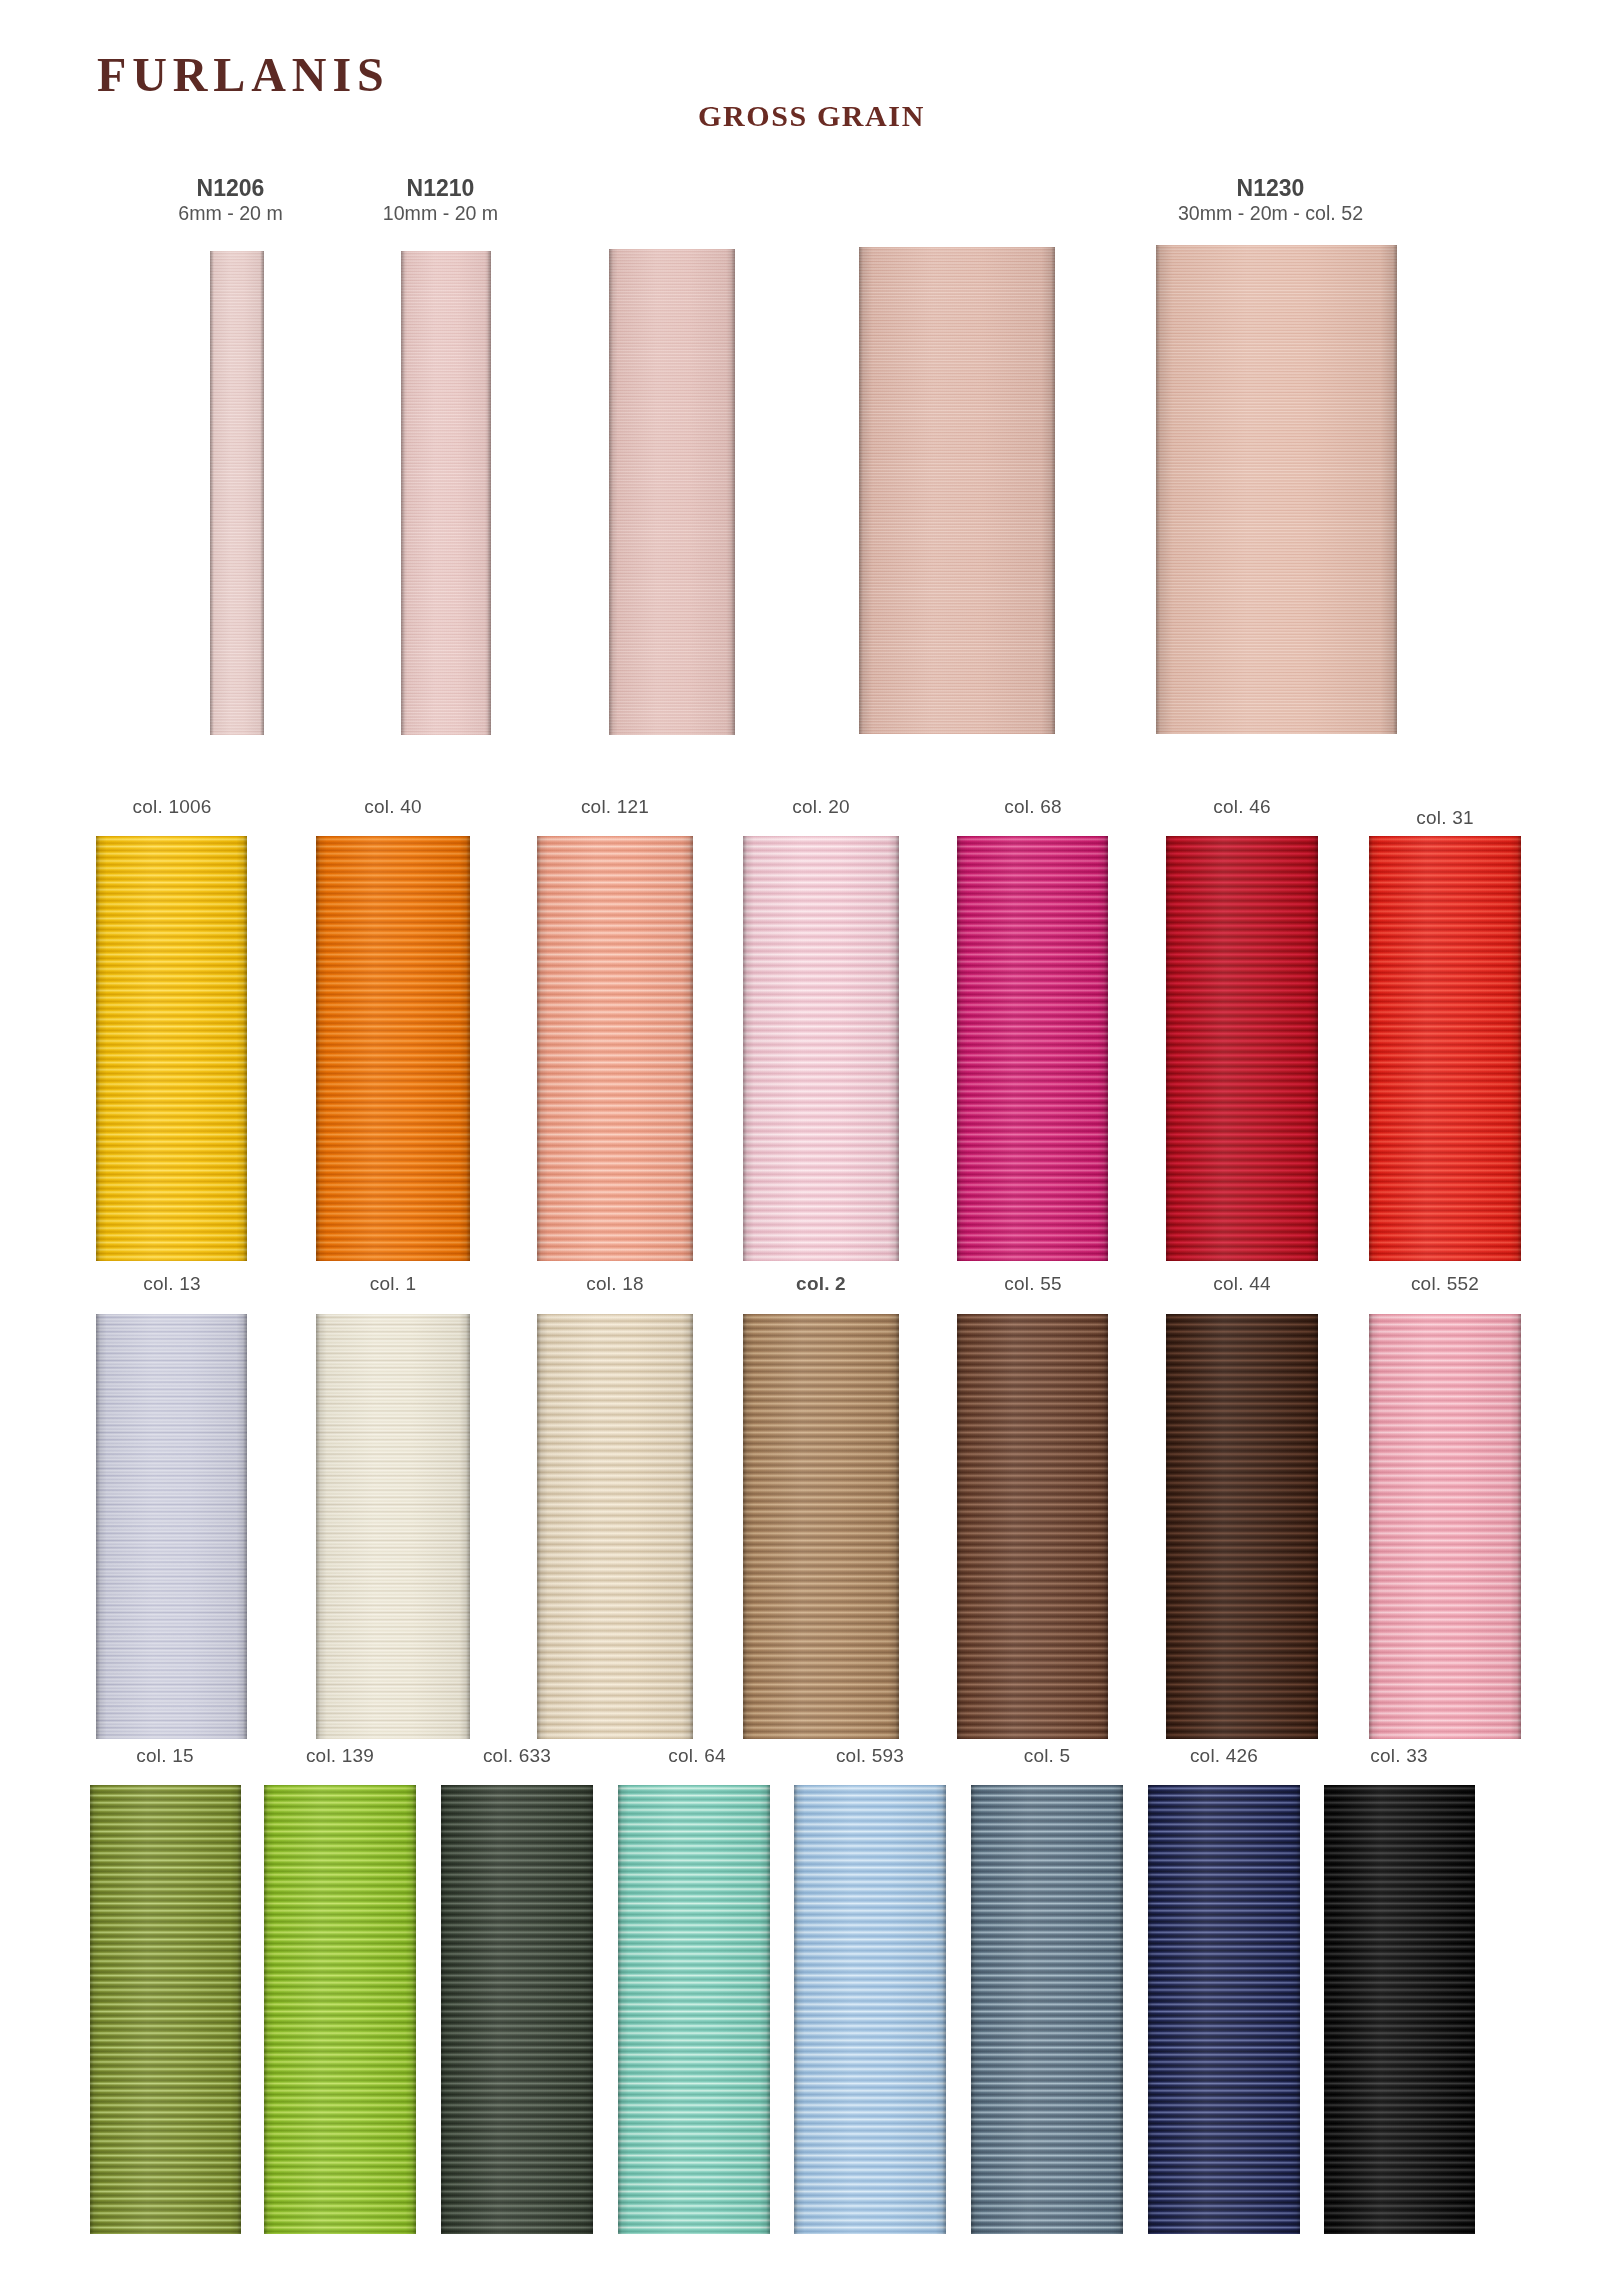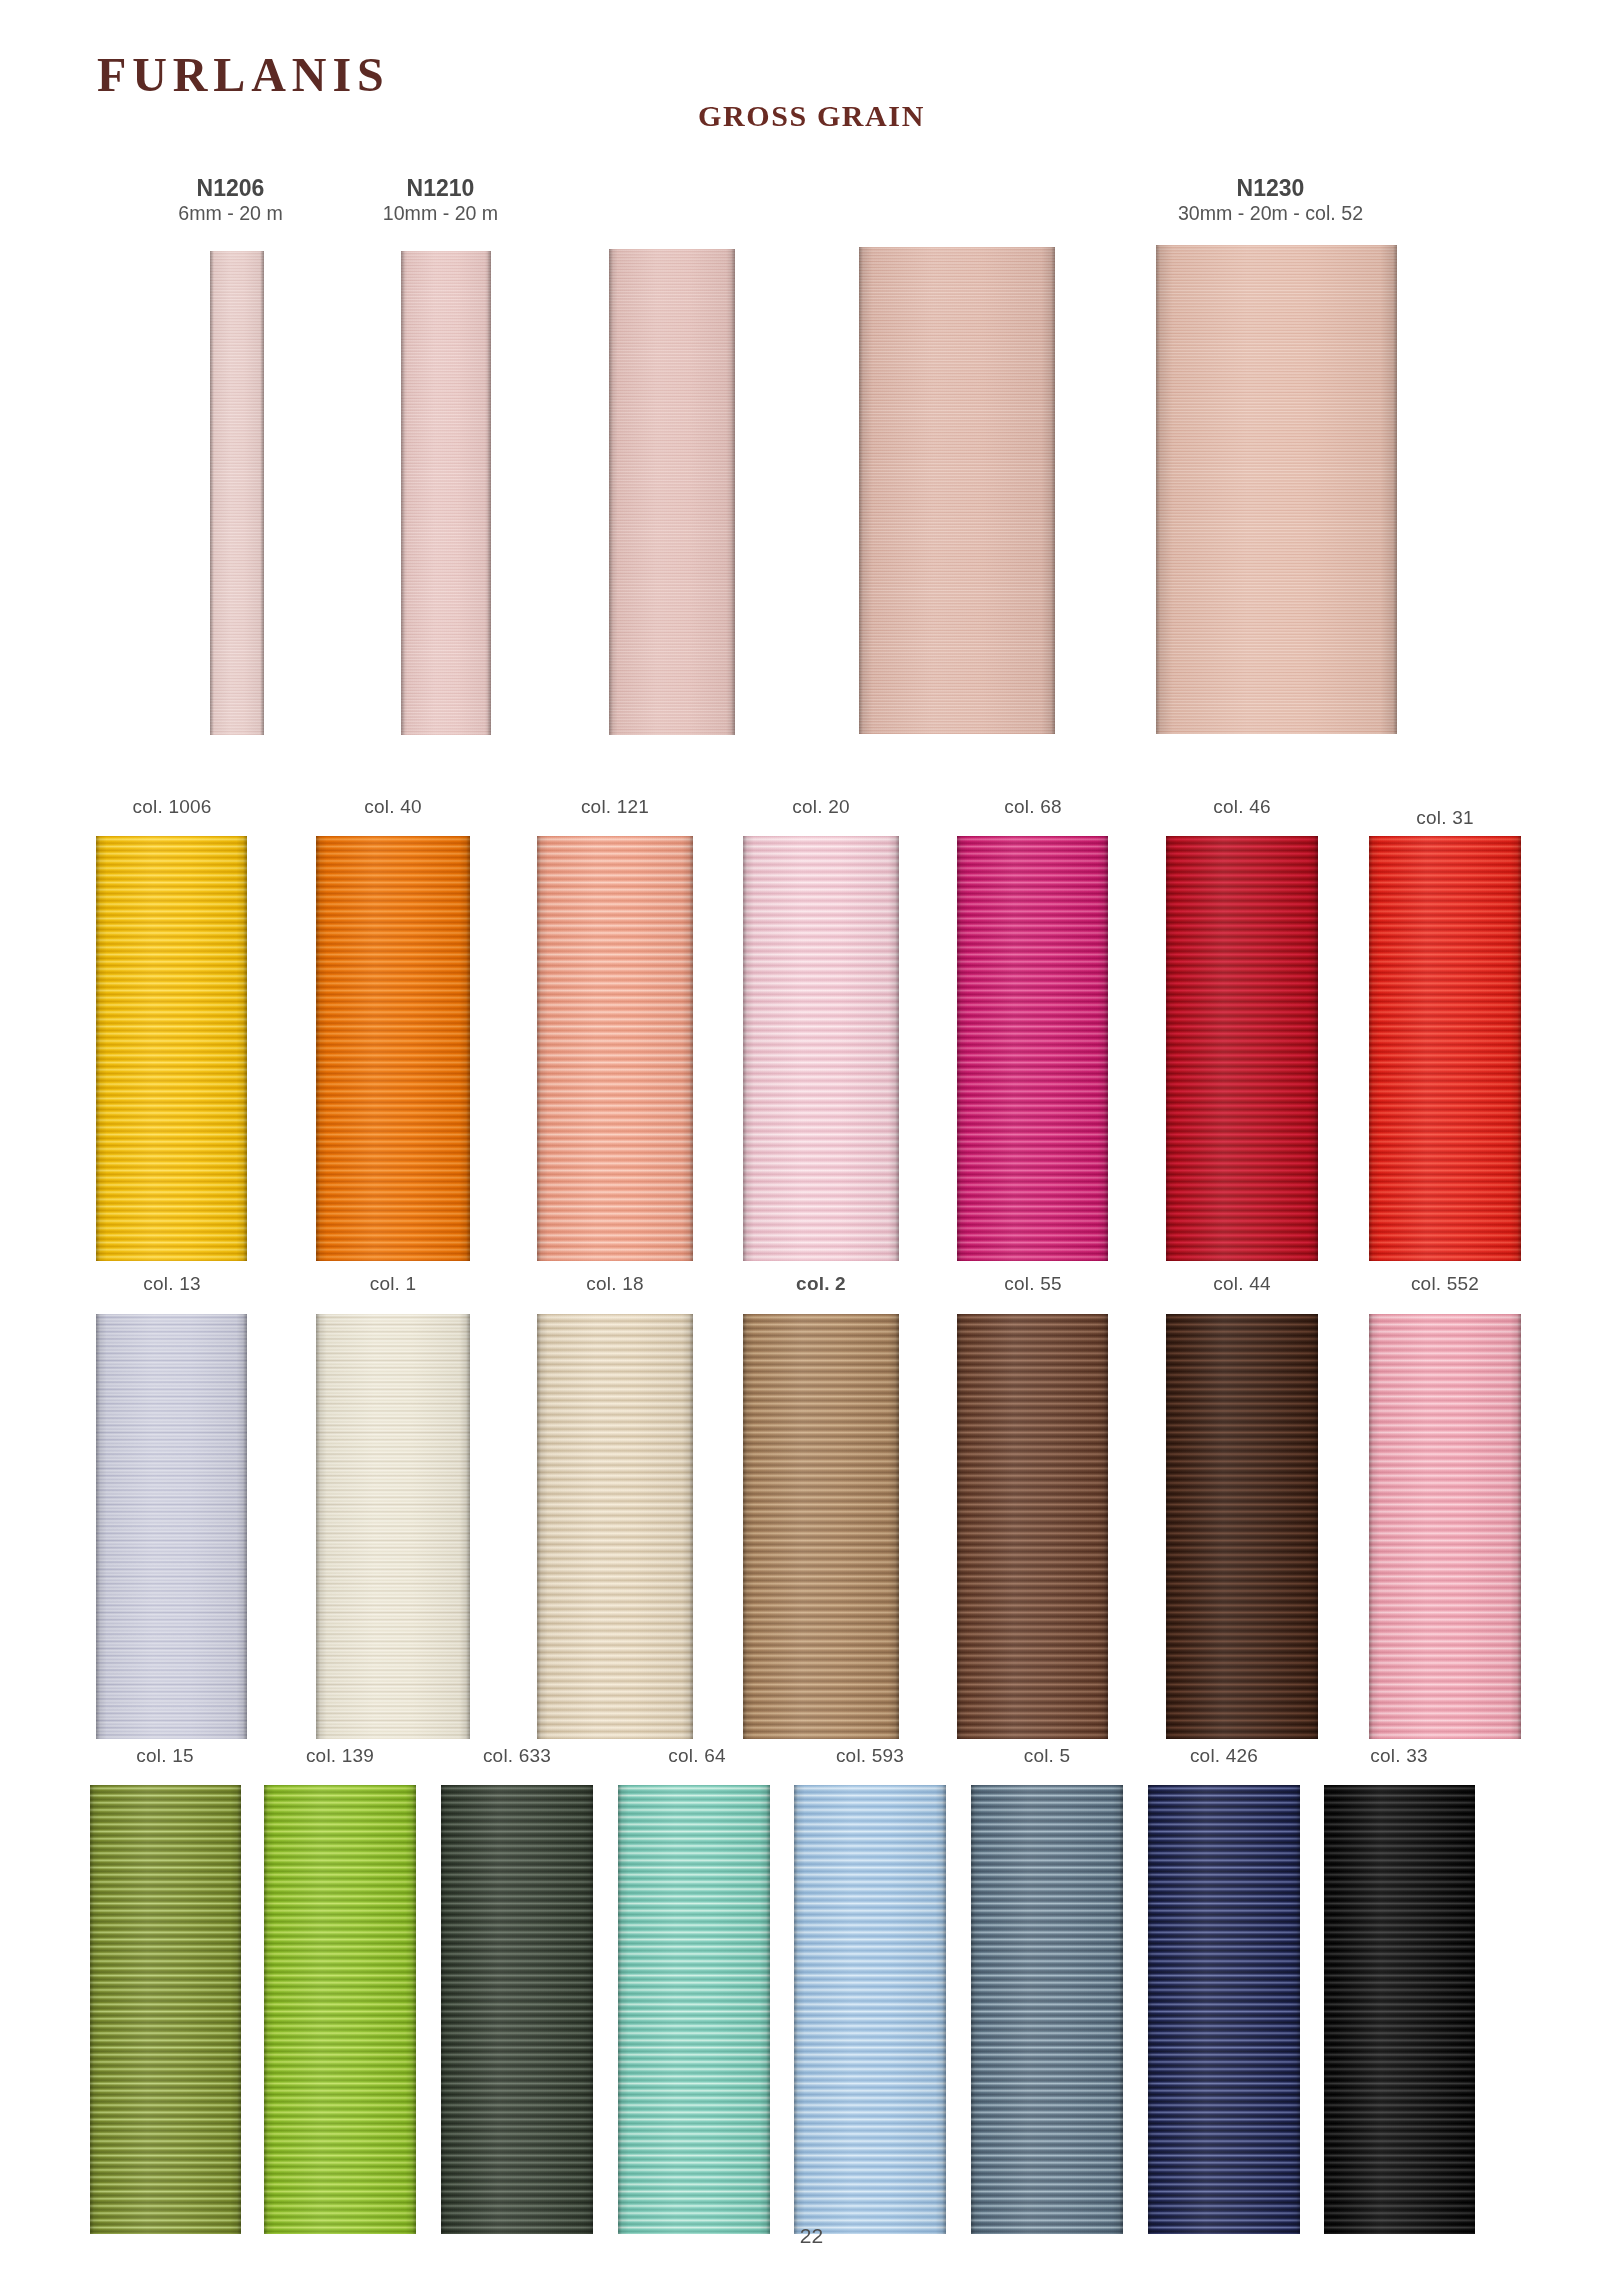--- a/index.html
+++ b/index.html
@@ -326,16 +326,15 @@
       </div>
       <div class="swatch-label" style="position: absolute; left: 1268px; top: 1745px; width: 262px;">col. 33</div>
       <div class="ribbon" style="left: 1324px; top: 1785px; width: 151px; height: 449px; background: rgb(14, 14, 14);">
         <div class="weave" style="background: repeating-linear-gradient(90deg, rgba(255, 255, 255, 0.1) 0px, rgba(255, 255, 255, 0.1) 0.7px, rgba(0, 0, 0, 0.06) 0.7px, rgba(0, 0, 0, 0.06) 2px);"></div>
         <div class="ribs" style="background: repeating-linear-gradient(rgb(0, 0, 0) 0px, rgb(14, 14, 14) 1.6px, rgb(58, 58, 58) 3.3px, rgb(14, 14, 14) 5.2px, rgb(0, 0, 0) 7.2px); opacity: 0.95;"></div>
         <div class="sheen" style="background: linear-gradient(90deg, rgba(0, 0, 0, 0.16) 0%, rgba(0, 0, 0, 0.03) 7%, rgba(255, 255, 255, 0.1) 38%, rgba(255, 255, 255, 0.06) 62%, rgba(0, 0, 0, 0.04) 93%, rgba(0, 0, 0, 0.18) 100%);"></div>
         <div class="edges" style="background: linear-gradient(90deg, rgba(0, 0, 0, 0.22) 0px, rgba(0, 0, 0, 0) 3.9px), linear-gradient(270deg, rgba(0, 0, 0, 0.22) 0px, rgba(0, 0, 0, 0) 3.9px);"></div>
       </div>
     </div>
 
-  <div class="page-number">22</div>
 
 </div>
 
 
 </body></html>

